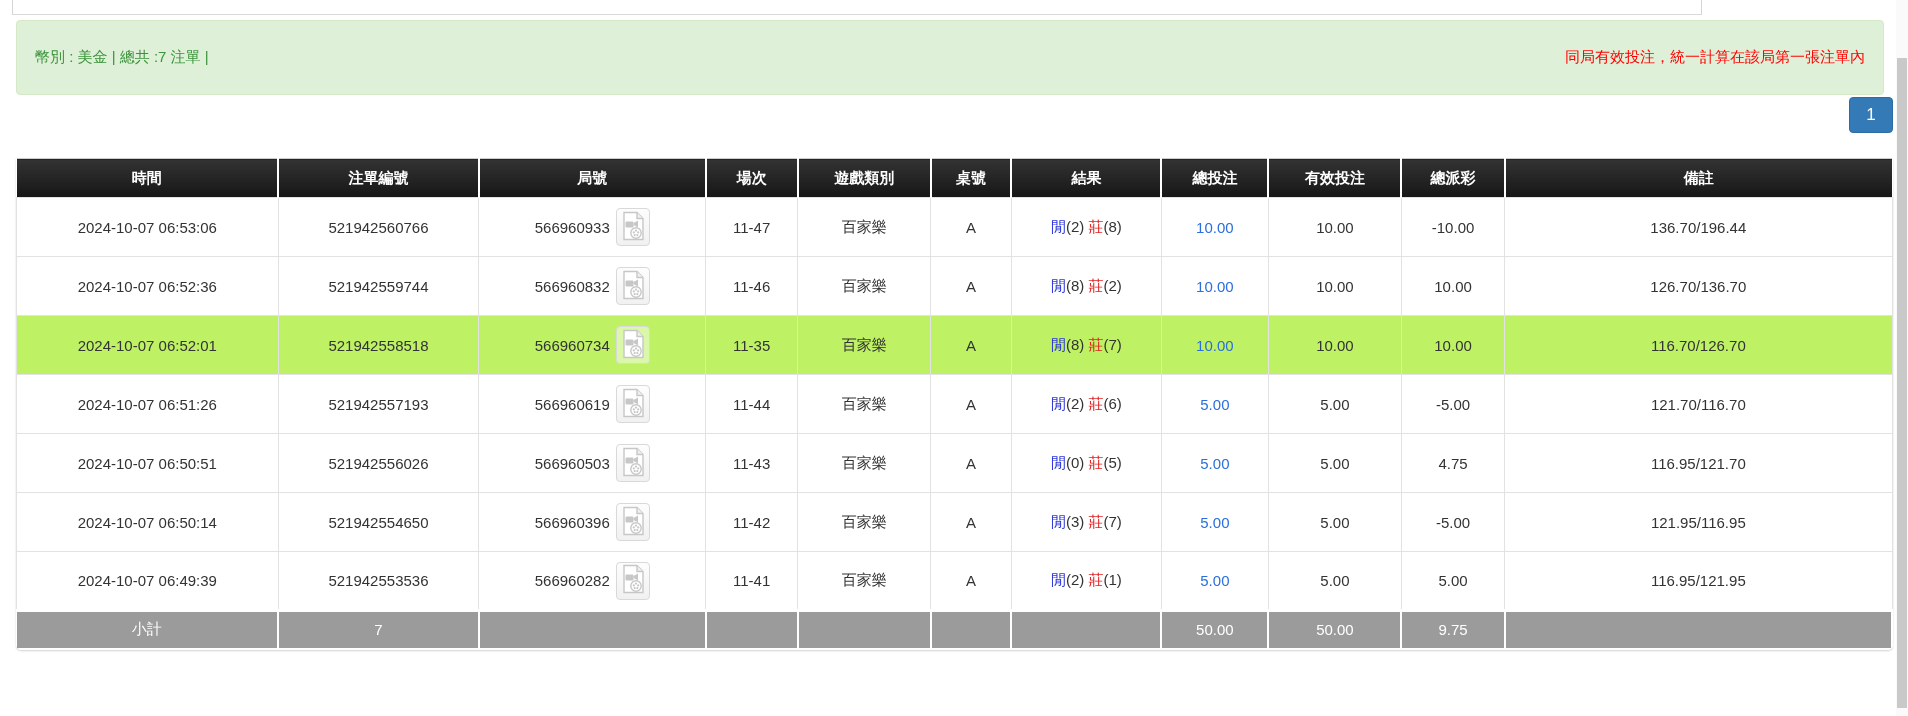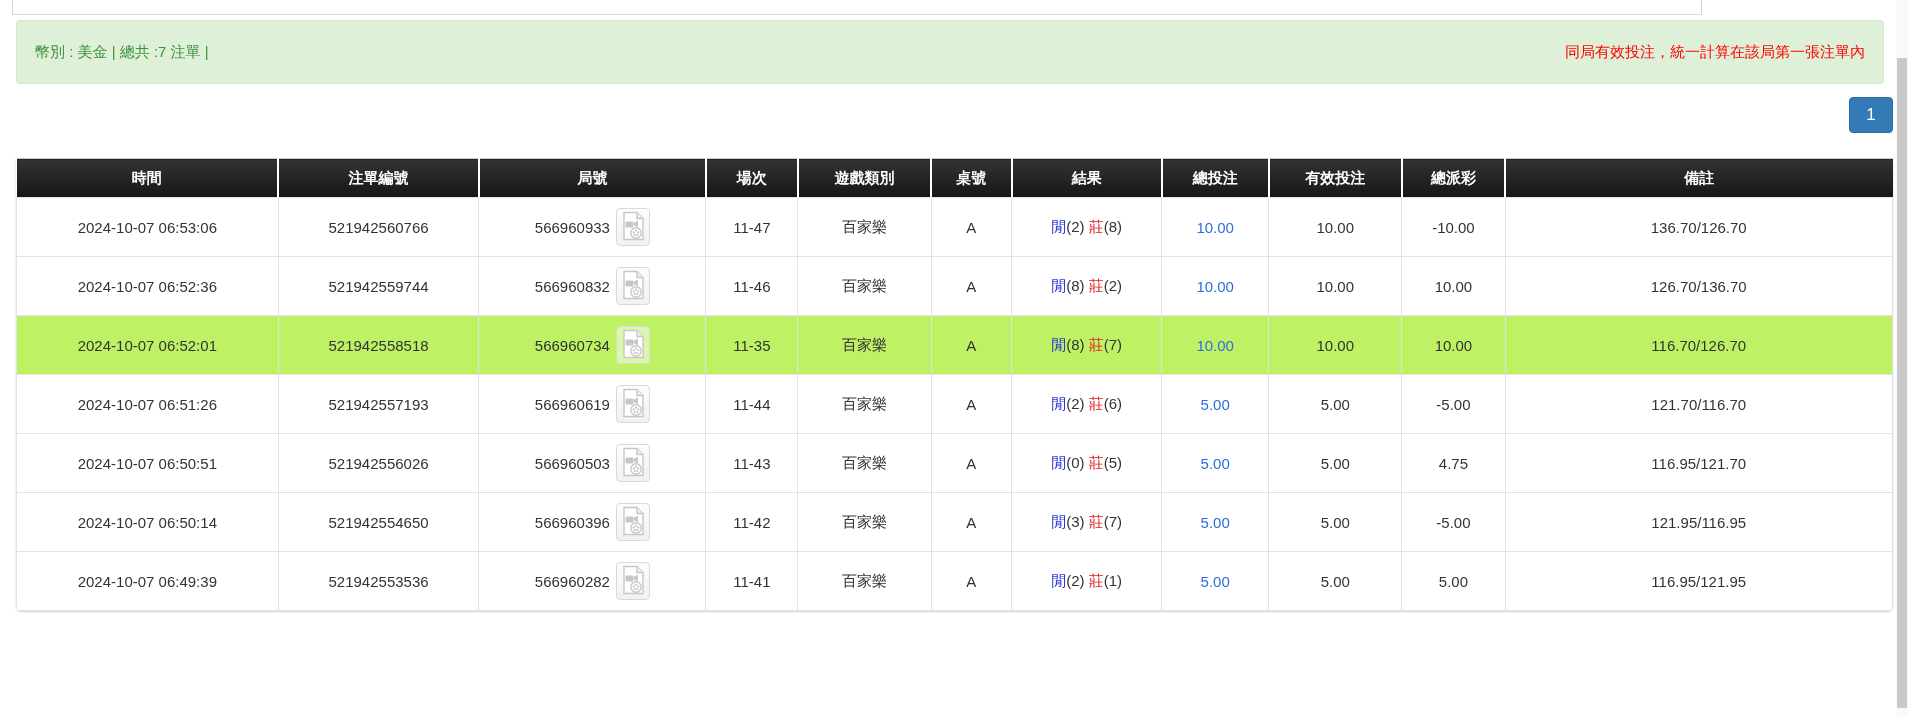--- a/index.html
+++ b/index.html
@@ -13,21 +13,21 @@
 
   
   .top-remnant {
     position:absolute; left:12px; top:0; width:1690px; height:15px;
     border-left:1px solid #d5d5d5; border-right:1px solid #d5d5d5;
     border-bottom:1px solid #d9d9d9; background:#fff;
   }
 
   
   .alert-bar {
-    position:absolute; left:16px; top:20px; width:1868px; height:64px;
+    position:absolute; left:16px; top:20px; width:1868px; height:75px;
     background:#dff0d8; border:1px solid #d6e9c6; border-radius:4px;
     display:flex; align-items:center; justify-content:space-between;
     padding:0 18px; font-size:15px;
   }
   .alert-summary { color:#3c933c; }
   .alert-notice  { color:#ff0000;text-align:right; }
 
   
   .pagination {
     position:absolute; top:97px; left:1849px; width:44px; height:36px;
@@ -163,21 +163,21 @@
     <td>11-47</td>
     <td>百家樂</td>
     <td>A</td>
     <td>
       <span class="player-label">閒</span><span class="score">(2)</span>
       <span class="banker-label">莊</span><span class="score">(8)</span>
     </td>
     <td><span class="amt-link">10.00</span></td>
     <td>10.00</td>
     <td class="neg">-10.00</td>
-    <td>136.70/126.70</td>
+    <td>136.70/196.44</td>
   </tr>
 
   <tr>
     <td>2024-10-07 06:52:36</td>
     <td>521942559744</td>
     <td>
       <span class="round-cell-inner">
         <span>566960832</span>
         <button class="video-btn">
           <span>
@@ -389,20 +389,33 @@
       <span class="player-label">閒</span><span class="score">(2)</span>
       <span class="banker-label">莊</span><span class="score">(1)</span>
     </td>
     <td><span class="amt-link">5.00</span></td>
     <td>5.00</td>
     <td>5.00</td>
     <td>116.95/121.95</td>
   </tr>
 </tbody>
     <tbody class="summary">
+  <tr>
+    <td>小計</td>
+    <td>7</td>
+    <td></td>
+    <td></td>
+    <td></td>
+    <td></td>
+    <td></td>
+    <td>50.00</td>
+    <td>50.00</td>
+    <td>9.75</td>
+    <td></td>
+  </tr>
 
 </tbody>
   </table>
 </div>
 
 <div class="scrollbar-track">
   <div class="scrollbar-thumb"></div>
 </div>
 
 </body></html>

